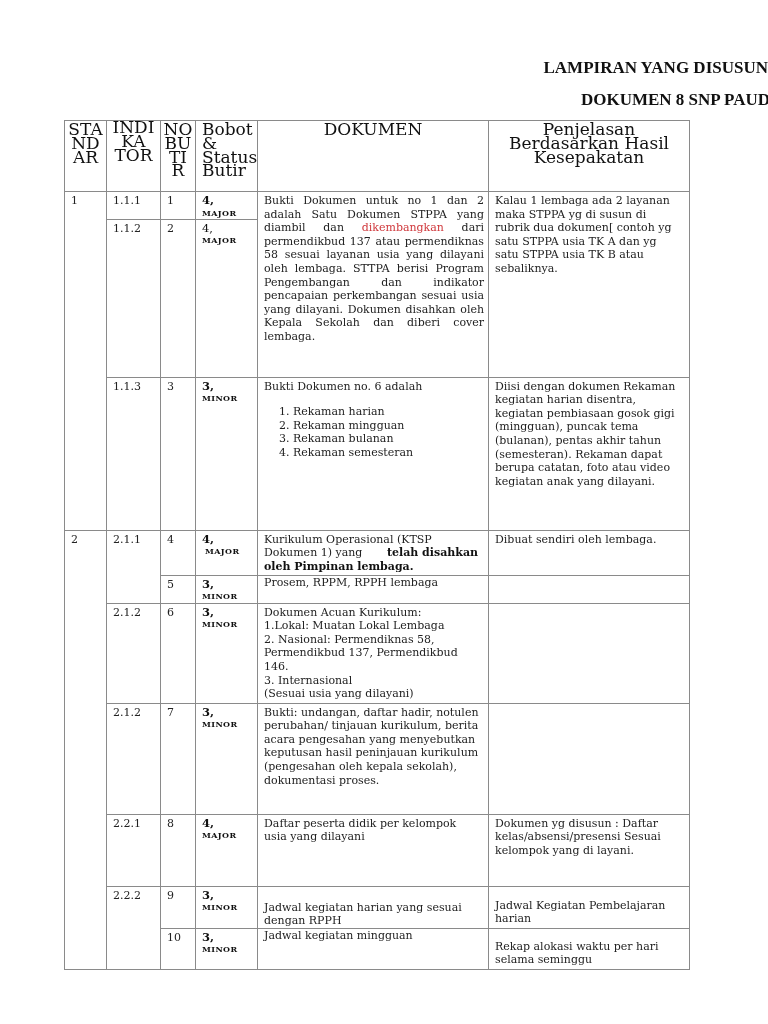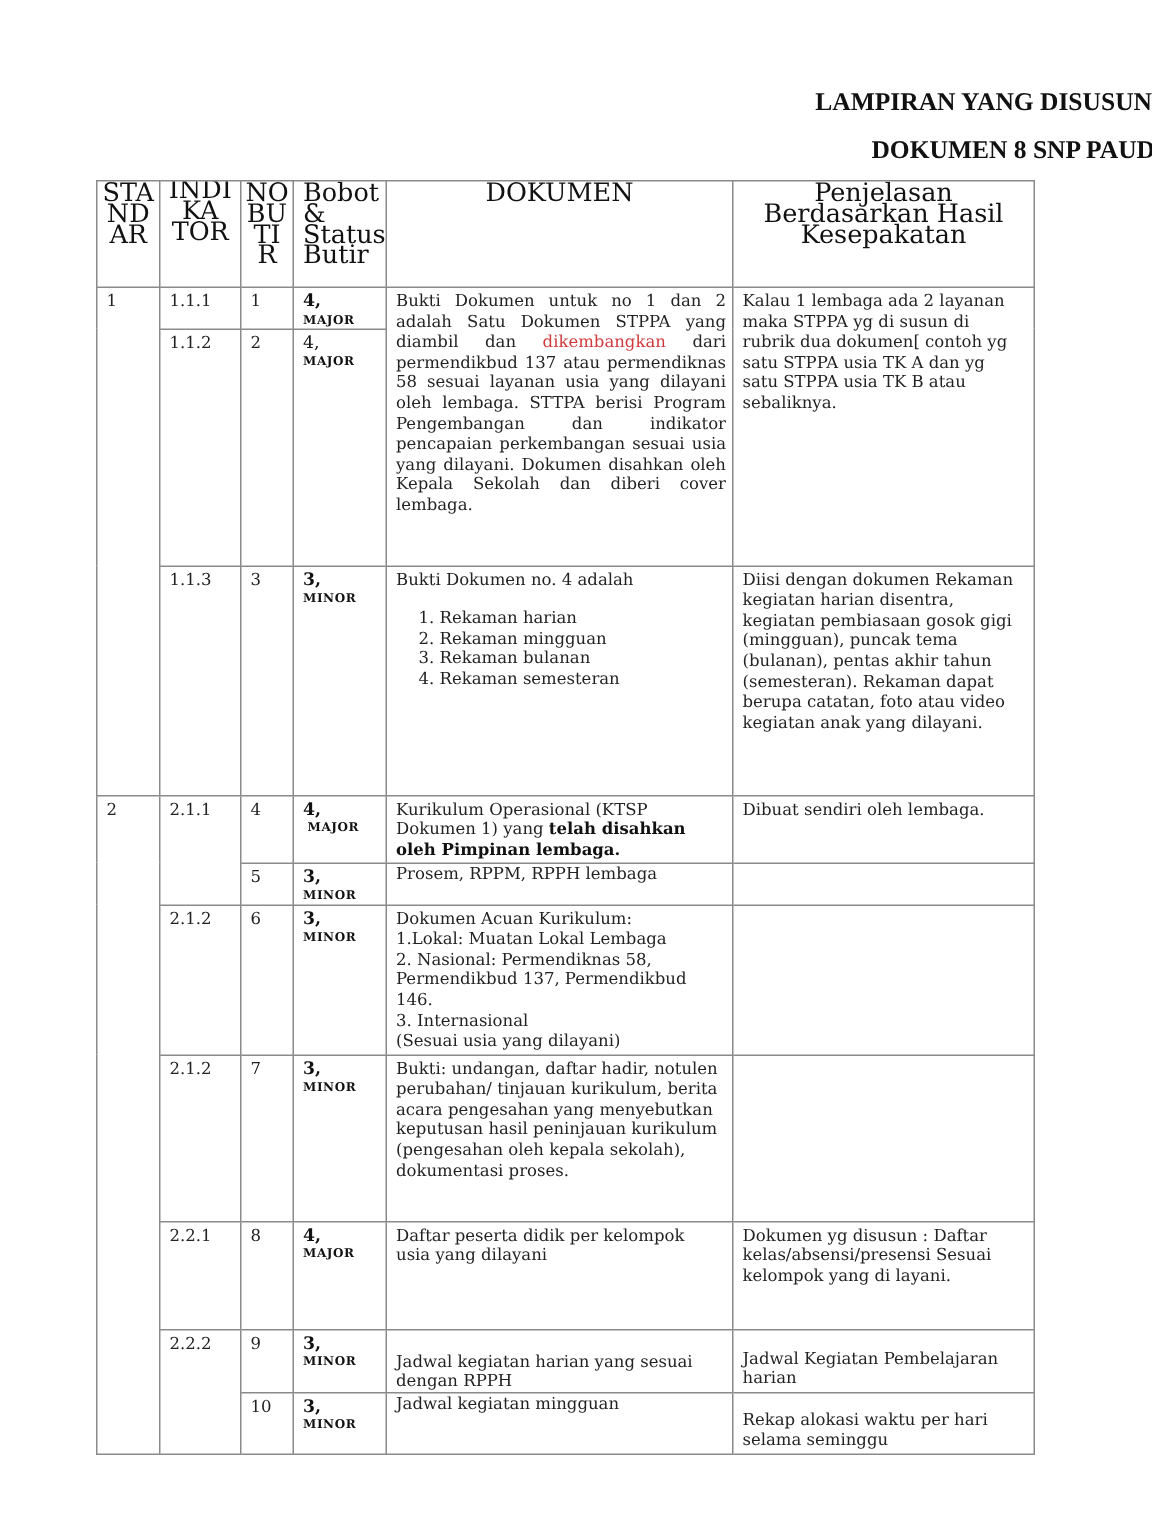--- a/index.html
+++ b/index.html
@@ -14,21 +14,21 @@
   td, th { border: 1.5px solid #8a8a8a; vertical-align: top; padding: 2px 6px 0 6px;
            font-size: 11px; line-height: 13.6px; font-weight: normal; text-align: left; overflow: hidden; }
   th { font-weight: normal; color: #111; font-size: 17px; line-height: 13.8px; margin-top: 37px; }
   th.c { text-align: center; }
   .bob { font-size: 11.5px; font-weight: bold; line-height: 12px; color: #111; }
   .bob.n { font-weight: normal; }
   .st { display:block; font-size: 8px; font-weight: bold; letter-spacing: 0.4px; line-height: 11px; color: #111; }
   .just { text-align: justify; }
   .red { color: #d0383c; }
   ol { margin: 12px; padding-left: 17px; }
-  .b { font-weight: bold; color: #111; }
+  .b { font-weight: bold; color: #111; margin-left: 21px; }
 </style>
 </head>
 <body>
 
 <div id="t1" class="title">LAMPIRAN YANG DISUSUN</div>
 <div id="t2" class="title">DOKUMEN 8 SNP PAUD</div>
 
 <table>
   <colgroup>
     <col style="width:42px">
@@ -61,21 +61,21 @@
     <td>1.1.2</td>
     <td>2</td>
     <td><span class="bob n">4,</span><span class="st">MAJOR</span></td>
   </tr>
 
   <tr style="height:153px">
     <td>1.1.3</td>
     <td>3</td>
     <td><span class="bob">3,</span><span class="st">MINOR</span></td>
     <td>
-      <div>Bukti Dokumen no. 4 adalah</div>
+      <div>Bukti Dokumen no. 6 adalah</div>
       <ol>
         <li>Rekaman harian</li>
         <li>Rekaman mingguan</li>
         <li>Rekaman bulanan</li>
         <li>Rekaman semesteran</li>
       </ol>
     </td>
     <td>Diisi dengan dokumen Rekaman kegiatan harian disentra, kegiatan pembiasaan gosok gigi (mingguan), puncak tema (bulanan), pentas akhir tahun (semesteran). Rekaman dapat berupa catatan, foto atau video kegiatan anak yang dilayani.</td>
   </tr>
 

